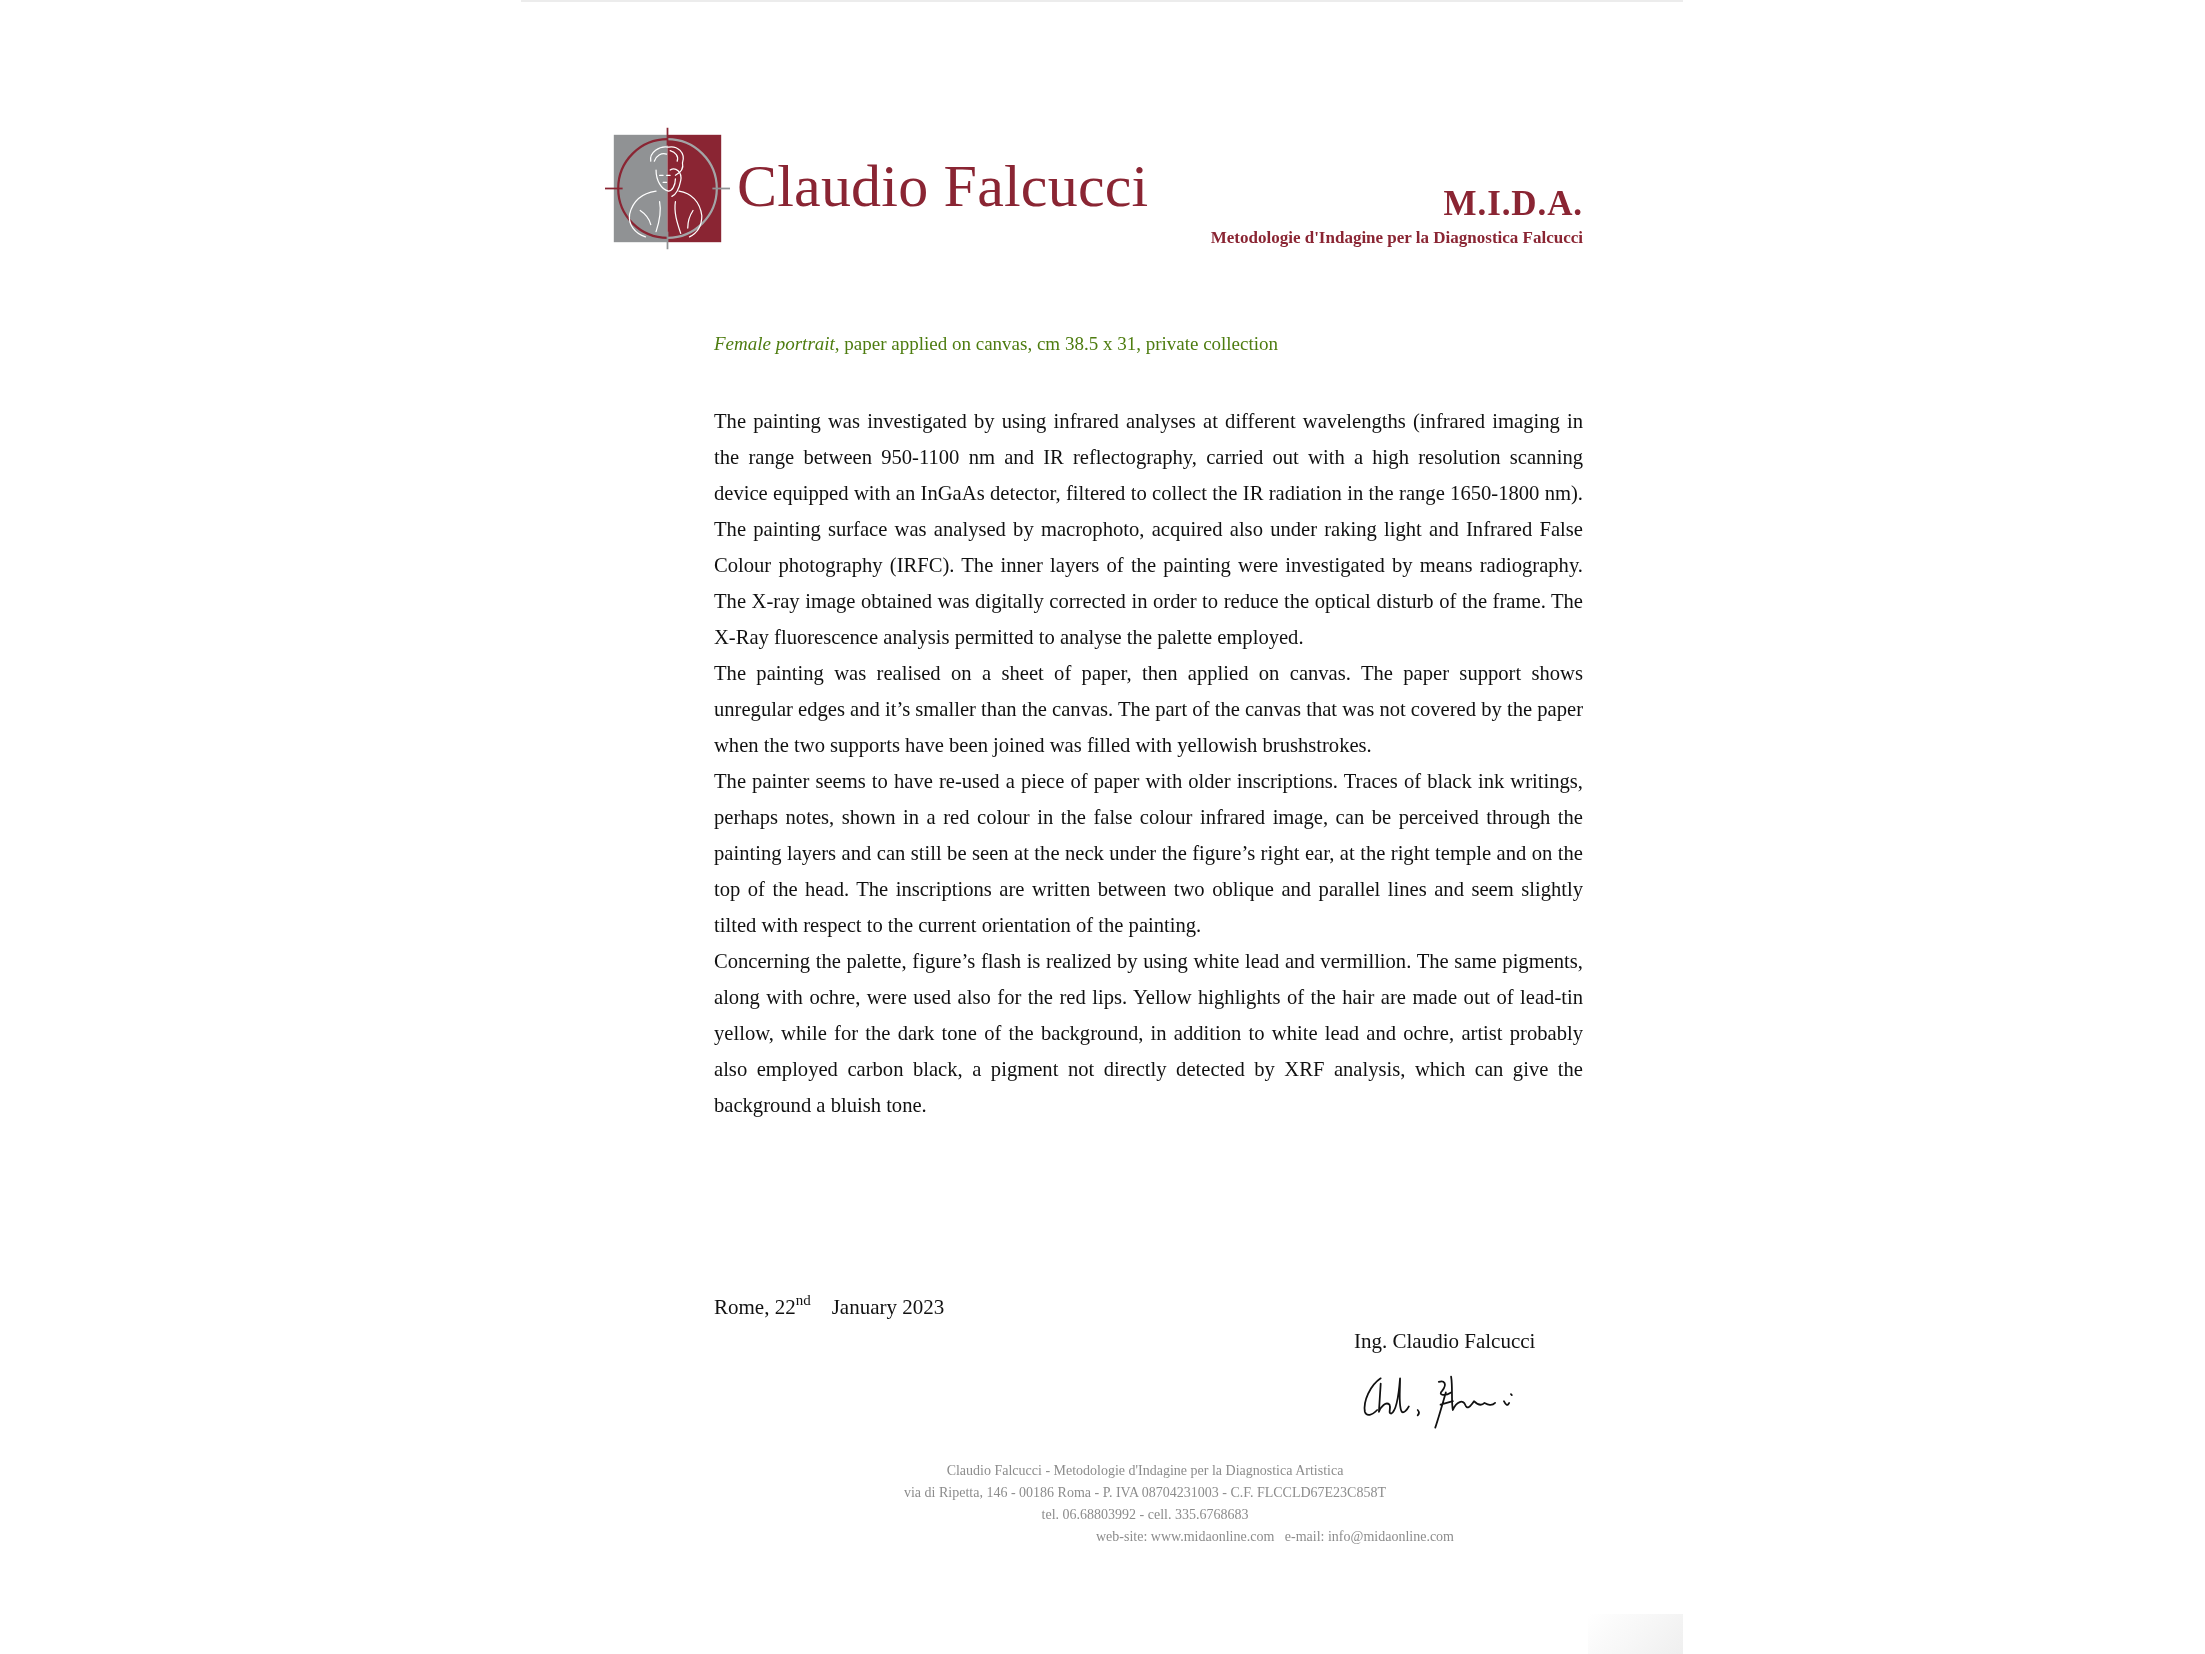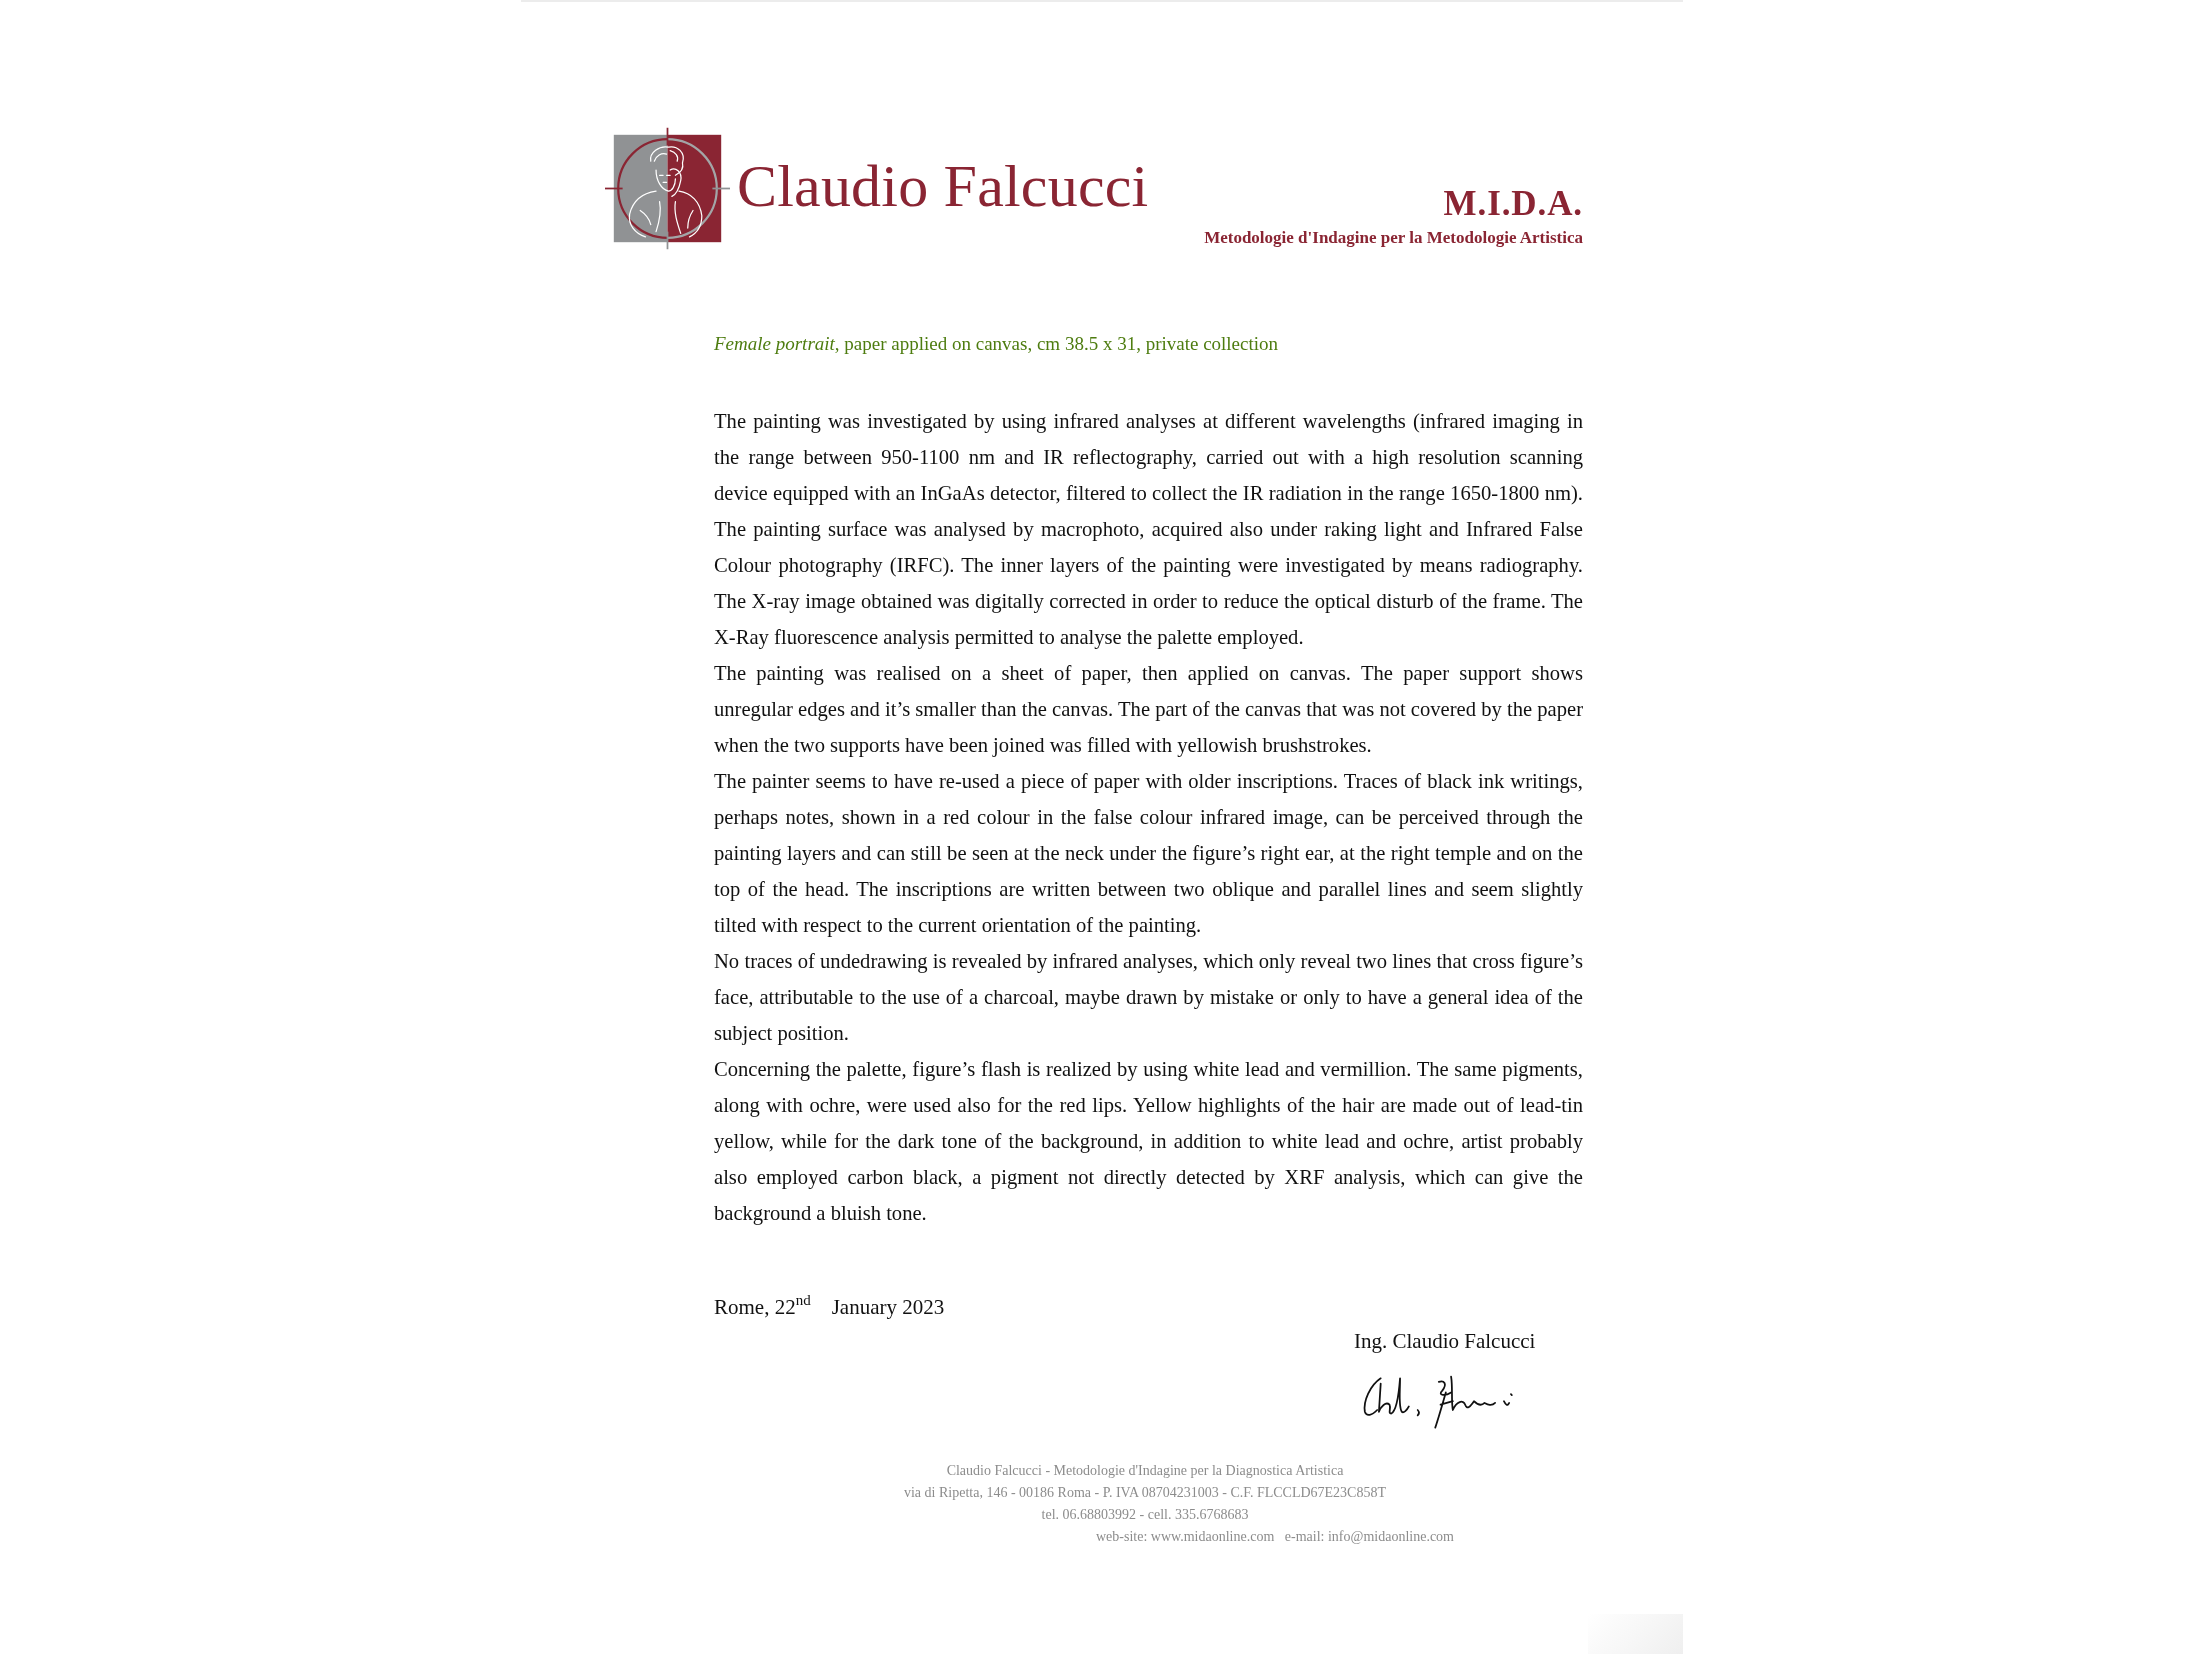--- a/index.html
+++ b/index.html
@@ -79,29 +79,28 @@
     <path d="M62 56 L66 56 M70 56 L74 56 M66 64 L70 64"></path>
     <path d="M74 50 C80 46 88 52 86 62 C84 72 80 78 76 80"></path>
     <path d="M58 74 C44 76 32 84 28 100 C26 112 34 122 46 126"></path>
     <path d="M84 74 C98 76 108 86 110 102 C110 114 104 122 96 126"></path>
     <path d="M62 86 C64 96 62 108 58 120 M80 86 C78 98 82 110 86 122"></path>
     <path d="M40 96 C46 100 50 104 52 112 M100 96 C96 102 94 108 94 116"></path>
   </g>
 </svg>
 <div class="brand-name">Claudio Falcucci</div>
 <div class="mida-title">M.I.D.A.</div>
-<div class="mida-subtitle">Metodologie d'Indagine per la Metodologie Artistica</div>
+<div class="mida-subtitle">Metodologie d'Indagine per la Diagnostica Falcucci</div>
 
 <div class="artwork-line"><span class="title">Female portrait</span><span>, paper applied on canvas, cm 38.5 x 31, private collection</span></div>
 
 <div class="body-text">
   <p>The painting was investigated by using infrared analyses at different wavelengths (infrared imaging in the range between 950-1100 nm and IR reflectography, carried out with a high resolution scanning device equipped with an InGaAs detector, filtered to collect the IR radiation in the range 1650-1800 nm). The painting surface was analysed by macrophoto, acquired also under raking light and Infrared False Colour photography (IRFC). The inner layers of the painting were investi­gated by means radiography. The X-ray image obtained was digitally corrected in order to reduce the optical disturb of the frame. The X-Ray fluorescence analysis permitted to analyse the palette employed.</p>
   <p>The painting was realised on a sheet of paper, then applied on canvas. The paper support shows unregular edges and it’s smaller than the canvas. The part of the canvas that was not covered by the paper when the two supports have been joined was filled with yellowish brushstrokes.</p>
   <p>The painter seems to have re-used a piece of paper with older inscriptions. Traces of black ink wri­tings, perhaps notes, shown in a red colour in the false colour infrared image, can be perceived through the painting layers and can still be seen at the neck under the figure’s right ear, at the right temple and on the top of the head. The inscriptions are written between two oblique and parallel lines and seem slightly tilted with respect to the current orientation of the painting.</p>
-  <p>No traces of undedrawing is revealed by infrared analyses, which only reveal two lines that cross figure’s face, attributable to the use of a charcoal, maybe drawn by mistake or only to have a gene­ral idea of the subject position.</p>
   <p>Concerning the palette, figure’s flash is realized by using white lead and vermillion. The same pig­ments, along with ochre, were used also for the red lips. Yellow highlights of the hair are made out of lead-tin yellow, while for the dark tone of the background, in addition to white lead and ochre, artist probably also employed carbon black, a pigment not directly detected by XRF analysis, which can give the background a bluish tone.</p>
 </div>
 
 <div class="date-line"><span>Rome, 22</span><sup>nd</sup><span>January 2023</span></div>
 <div class="signer">Ing. Claudio Falcucci</div>
 <svg class="signature" viewBox="0 0 230 75">
   <g fill="none" stroke="#111" stroke-width="2" stroke-linecap="round" stroke-linejoin="round">
     <path d="M30 14 C18 22 10 40 12 52 C14 58 20 56 26 50"></path>
     <path d="M30 20 L28 52 C30 46 36 40 40 44 C42 48 38 54 42 54 C46 52 50 40 52 14 C52 30 50 46 54 52 C56 54 60 50 62 46"></path>
     <path d="M72 50 C74 52 74 54 72 56"></path>

